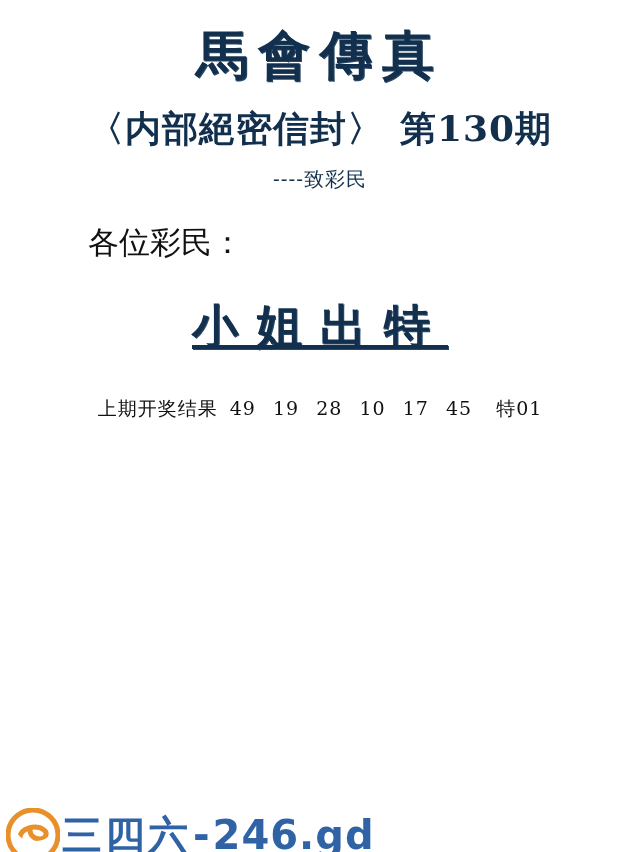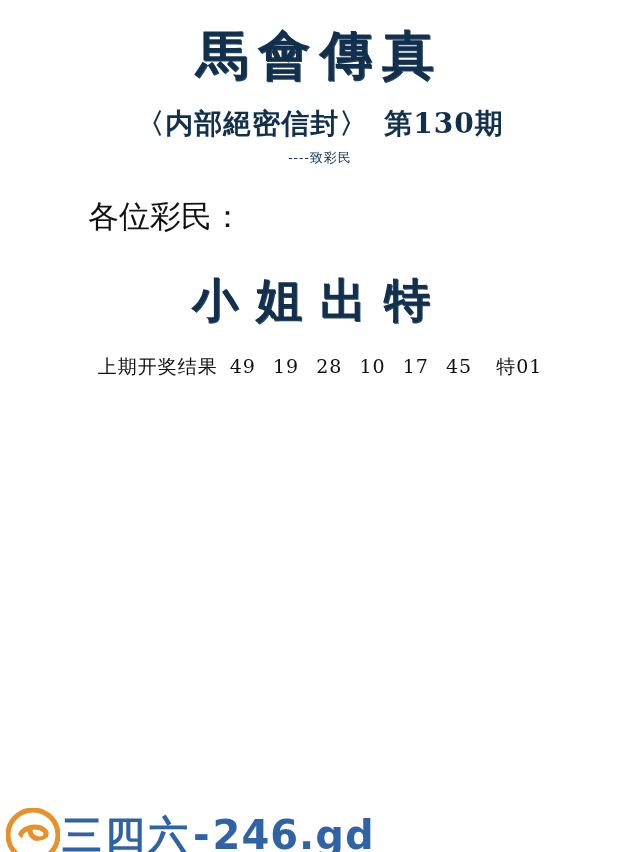--- a/index.html
+++ b/index.html
@@ -29,35 +29,35 @@
     font-size: 52px;
     font-weight: bold;
     letter-spacing: 10px;
     color: #12304d;
     margin-top: 21px;
     font-family: "DejaVu Serif", "Liberation Serif", serif;
     text-shadow: 1px 1px 0 #2a4a66;
   }
   .subtitle {
     text-align: center;
-    font-size: 28px;
+    font-size: 36px;
     color: #12304d;
     margin-top: 14px;
     font-weight: bold;
     letter-spacing: 1px;
   }
   .subtitle .issue {
     margin-left: 16px;
     font-weight: bold;
   }
   .dedication {
     text-align: center;
-    font-size: 13px;
+    font-size: 20px;
     color: #12304d;
-    margin-top: 6px;
+    margin-top: 12px;
     letter-spacing: 1px;
   }
 
   
   .body-text {
     margin: 26px 46px 0 46px;
     font-size: 31px;
     line-height: 1.52;
     color: #111;
     font-family: "DejaVu Serif", "Liberation Serif", serif;
@@ -77,27 +77,28 @@
 
   
   .slogan {
     text-align: center;
     font-size: 46px;
     font-weight: bold;
     letter-spacing: 18px;
     color: #12304d;
     margin-top: 30px;
     text-shadow: 1px 1px 0 #2a4a66;
+    text-decoration: underline;
   }
 
   
   .results {
     text-align: center;
     font-size: 19px;
-    margin-top: 22px;
+    margin-top: 38px;
     color: #111;
     letter-spacing: 1px;
   }
   .results .num {
     margin: 0 5px;
   }
   .results .special-label {
     margin-left: 12px;
   }
 

